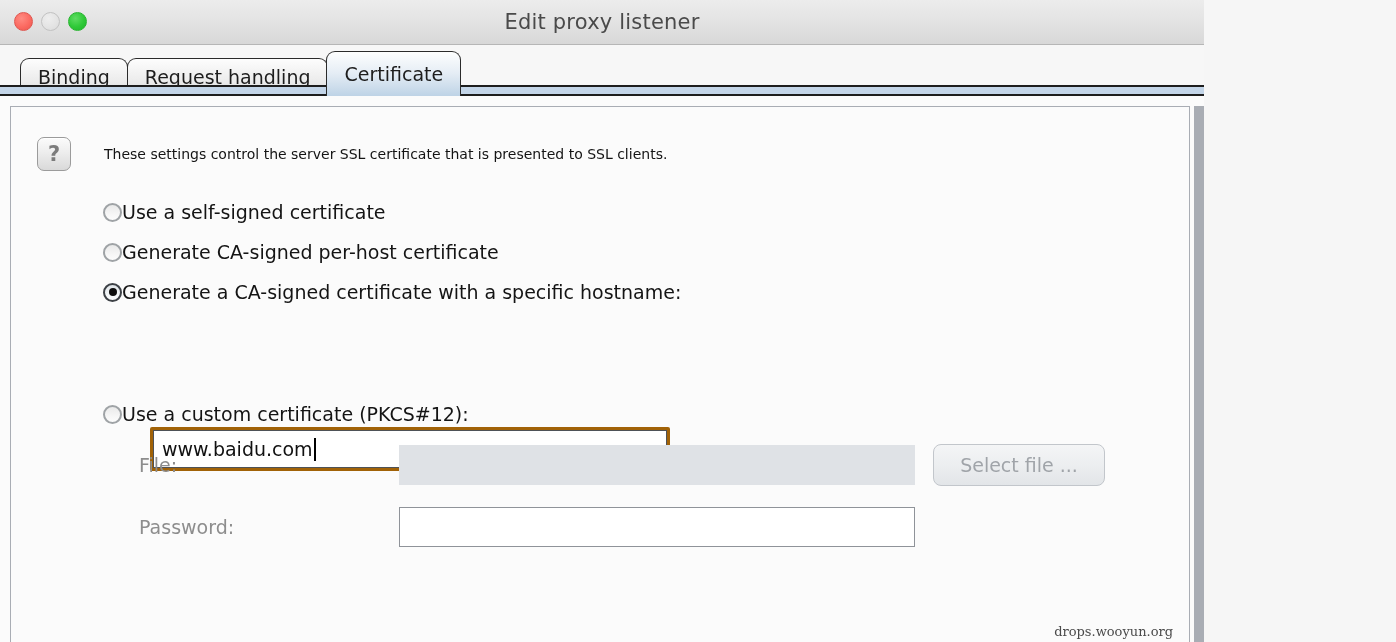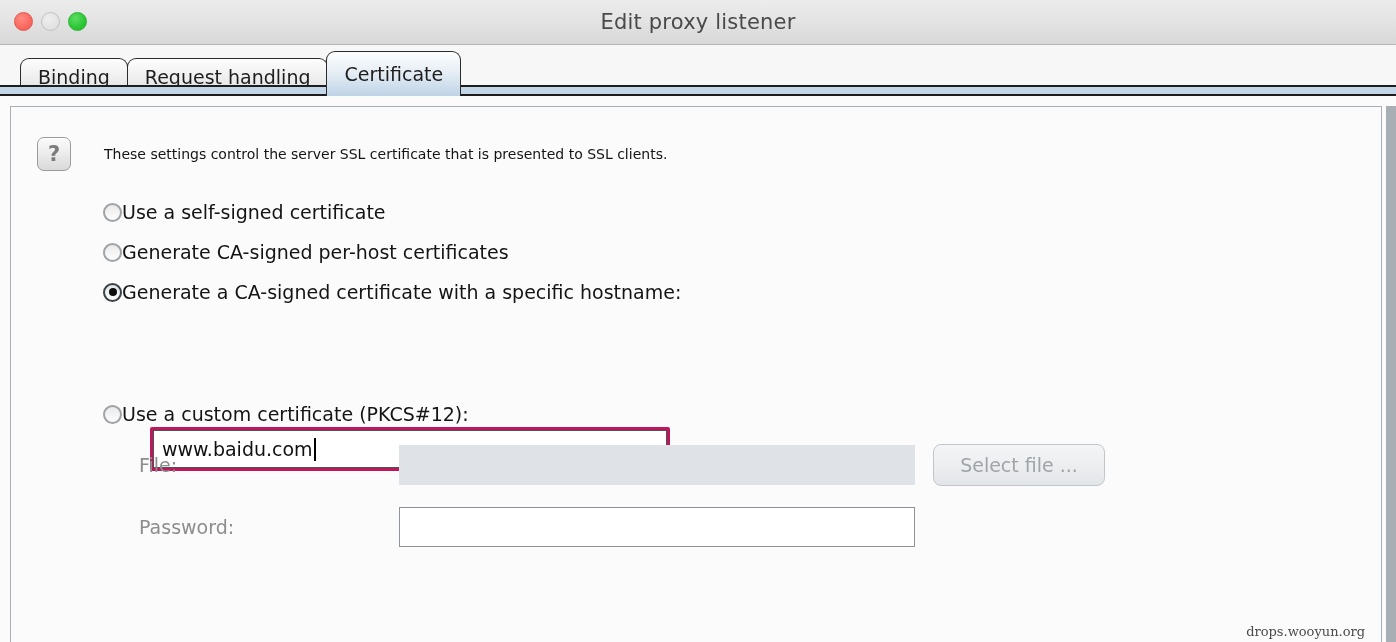--- a/index.html
+++ b/index.html
@@ -10,21 +10,21 @@
     width: 1396px;
     height: 642px;
     overflow: hidden;
     background: #f6f6f6;
     font-family: "DejaVu Sans", "Liberation Sans", sans-serif;
     -webkit-font-smoothing: antialiased;
   }
 
   #app {
     position: relative;
-    width: 1396px;
+    width: 1204px;
     height: 642px;
     background: #fbfbfb;
   }
 
   
   .titlebar {
     position: relative;
     height: 44px;
     background: linear-gradient(to bottom, #ececec 0%, #e3e3e3 50%, #d8d8d8 100%);
     border-bottom: 1px solid #b6b6b6;
@@ -222,21 +222,21 @@
   }
 
   
   .hostname-field {
     position: absolute;
     left: 139px;
     top: 320px;
     width: 520px;
     height: 44px;
     box-sizing: border-box;
-    border: 3px solid #be185d;
+    border: 3px solid #a16207;
     border-radius: 2px;
     background: #ffffff;
     padding: 0;
   }
   .hostname-inner {
     position: absolute;
     left: 0;
     top: 0;
     right: 0;
     bottom: 0;
@@ -355,21 +355,21 @@
         <div class="help-text">These settings control the server SSL certificate that is presented to SSL clients.</div>
       </div>
 
       <div class="radio-row" style="top:94px;">
         <span class="radio radio-off"></span>
         <span class="radio-label">Use a self-signed certificate</span>
       </div>
 
       <div class="radio-row" style="top:134px;">
         <span class="radio radio-off"></span>
-        <span class="radio-label">Generate CA-signed per-host certificates</span>
+        <span class="radio-label">Generate CA-signed per-host certificate</span>
       </div>
 
       <div class="radio-row" style="top:174px;">
         <span class="radio radio-on"></span>
         <span class="radio-label">Generate a CA-signed certificate with a specific hostname:</span>
       </div>
 
       <div class="hostname-field">
         <div class="hostname-inner">
           <span class="hostname-value">www.baidu.com</span>

